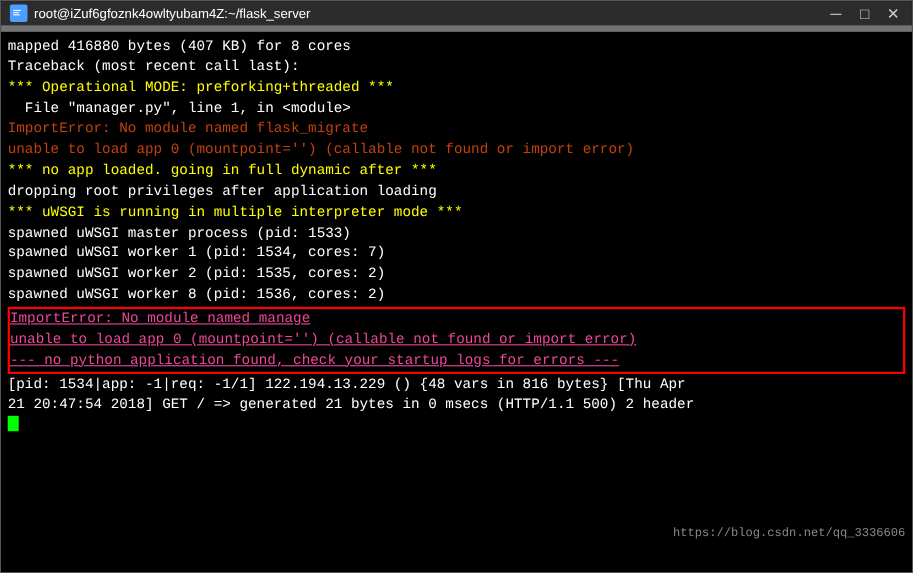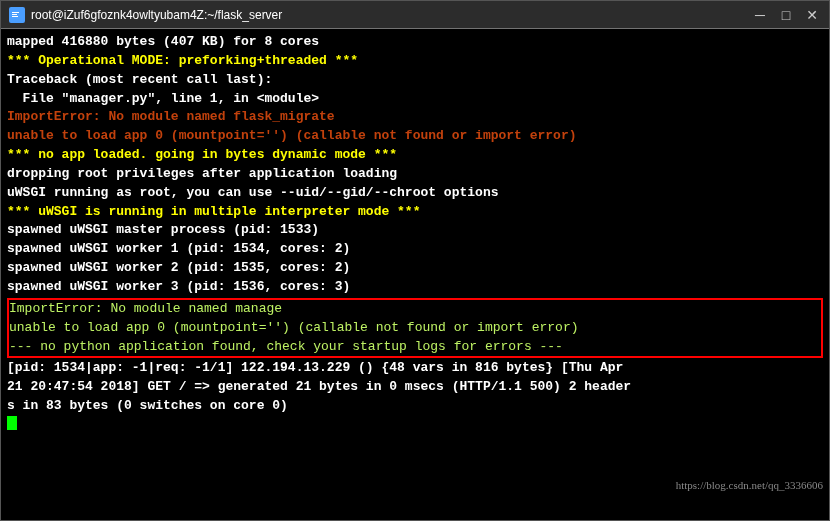--- a/index.html
+++ b/index.html
@@ -18,21 +18,21 @@
       flex-direction: column;
       border: 1px solid #555;
     }
     .title-bar {
       background: #2c2c2c;
       height: 28px;
       display: flex;
       align-items: center;
       padding: 0 8px;
       justify-content: space-between;
-      border-bottom: 1px solid #737373;
+      border-bottom: 6px solid #737373;
       flex-shrink: 0;
     }
     .title-bar-left {
       display: flex;
       align-items: center;
       gap: 6px;
     }
     .title-icon {
       width: 16px;
       height: 16px;
@@ -71,42 +71,42 @@
       flex: 1;
       padding: 4px 6px;
       overflow: hidden;
       color: #ffffff;
       line-height: 1.45;
       position: relative;
     }
     .line {
       white-space: pre;
       display: block;
-      font-weight: bold;
     }
     .white { color: #ffffff; }
     .yellow { color: #ffff00; }
     .red { color: #c2410c; }
     .highlighted-block {
       border: 2px solid #ff0000;
       display: block;
       margin: 1px 0;
     }
     .highlighted-line {
       display: block;
       white-space: pre;
-      color: #bef264;
+      color: #ec4899;
+      text-decoration: underline;
     }
     .watermark {
       position: absolute;
       bottom: 26px;
       right: 6px;
       color: #888;
       font-size: 11px;
-      font-family: Liberation Serif, serif;
+      font-family: Liberation Mono, monospace;
     }
     .cursor-line {
       display: flex;
       align-items: center;
     }
     .cursor {
       display: inline-block;
       width: 10px;
       height: 14px;
       background: #00ff00;
@@ -131,42 +131,40 @@
     </div>
     <div class="title-bar-controls">
       <div class="ctrl-btn">─</div>
       <div class="ctrl-btn">□</div>
       <div class="ctrl-btn">✕</div>
     </div>
   </div>
   <div class="terminal-body">
     <div id="terminal-lines">
         <span class="line white">mapped 416880 bytes (407 KB) for 8 cores</span>
+        <span class="line white">Traceback (most recent call last):</span>
         <span class="line yellow">*** Operational MODE: preforking+threaded ***</span>
-        <span class="line white">Traceback (most recent call last):</span>
         <span class="line white">  File "manager.py", line 1, in &lt;module&gt;</span>
         <span class="line red">ImportError: No module named flask_migrate</span>
         <span class="line red">unable to load app 0 (mountpoint='') (callable not found or import error)</span>
-        <span class="line yellow">*** no app loaded. going in bytes dynamic mode ***</span>
+        <span class="line yellow">*** no app loaded. going in full dynamic after ***</span>
         <span class="line white">dropping root privileges after application loading</span>
-        <span class="line white">uWSGI running as root, you can use --uid/--gid/--chroot options</span>
         <span class="line yellow">*** uWSGI is running in multiple interpreter mode ***</span>
         <span class="line white">spawned uWSGI master process (pid: 1533)</span>
-        <span class="line white">spawned uWSGI worker 1 (pid: 1534, cores: 2)</span>
+        <span class="line white">spawned uWSGI worker 1 (pid: 1534, cores: 7)</span>
         <span class="line white">spawned uWSGI worker 2 (pid: 1535, cores: 2)</span>
-        <span class="line white">spawned uWSGI worker 3 (pid: 1536, cores: 3)</span>
+        <span class="line white">spawned uWSGI worker 8 (pid: 1536, cores: 2)</span>
       </div>
     <span class="highlighted-block" id="highlighted-block">
         <span class="highlighted-line white">ImportError: No module named manage</span>
         <span class="highlighted-line white">unable to load app 0 (mountpoint='') (callable not found or import error)</span>
         <span class="highlighted-line white">--- no python application found, check your startup logs for errors ---</span>
       </span>
     <div id="after-lines">
         <span class="line white">[pid: 1534|app: -1|req: -1/1] 122.194.13.229 () {48 vars in 816 bytes} [Thu Apr</span>
         <span class="line white">21 20:47:54 2018] GET / =&gt; generated 21 bytes in 0 msecs (HTTP/1.1 500) 2 header</span>
-        <span class="line white">s in 83 bytes (0 switches on core 0)</span>
       </div>
     <div class="cursor-line">
       <span class="cursor"></span>
     </div>
     <div class="watermark">https://blog.csdn.net/qq_3336606</div>
   </div>
 </div>
 
 </body></html>

